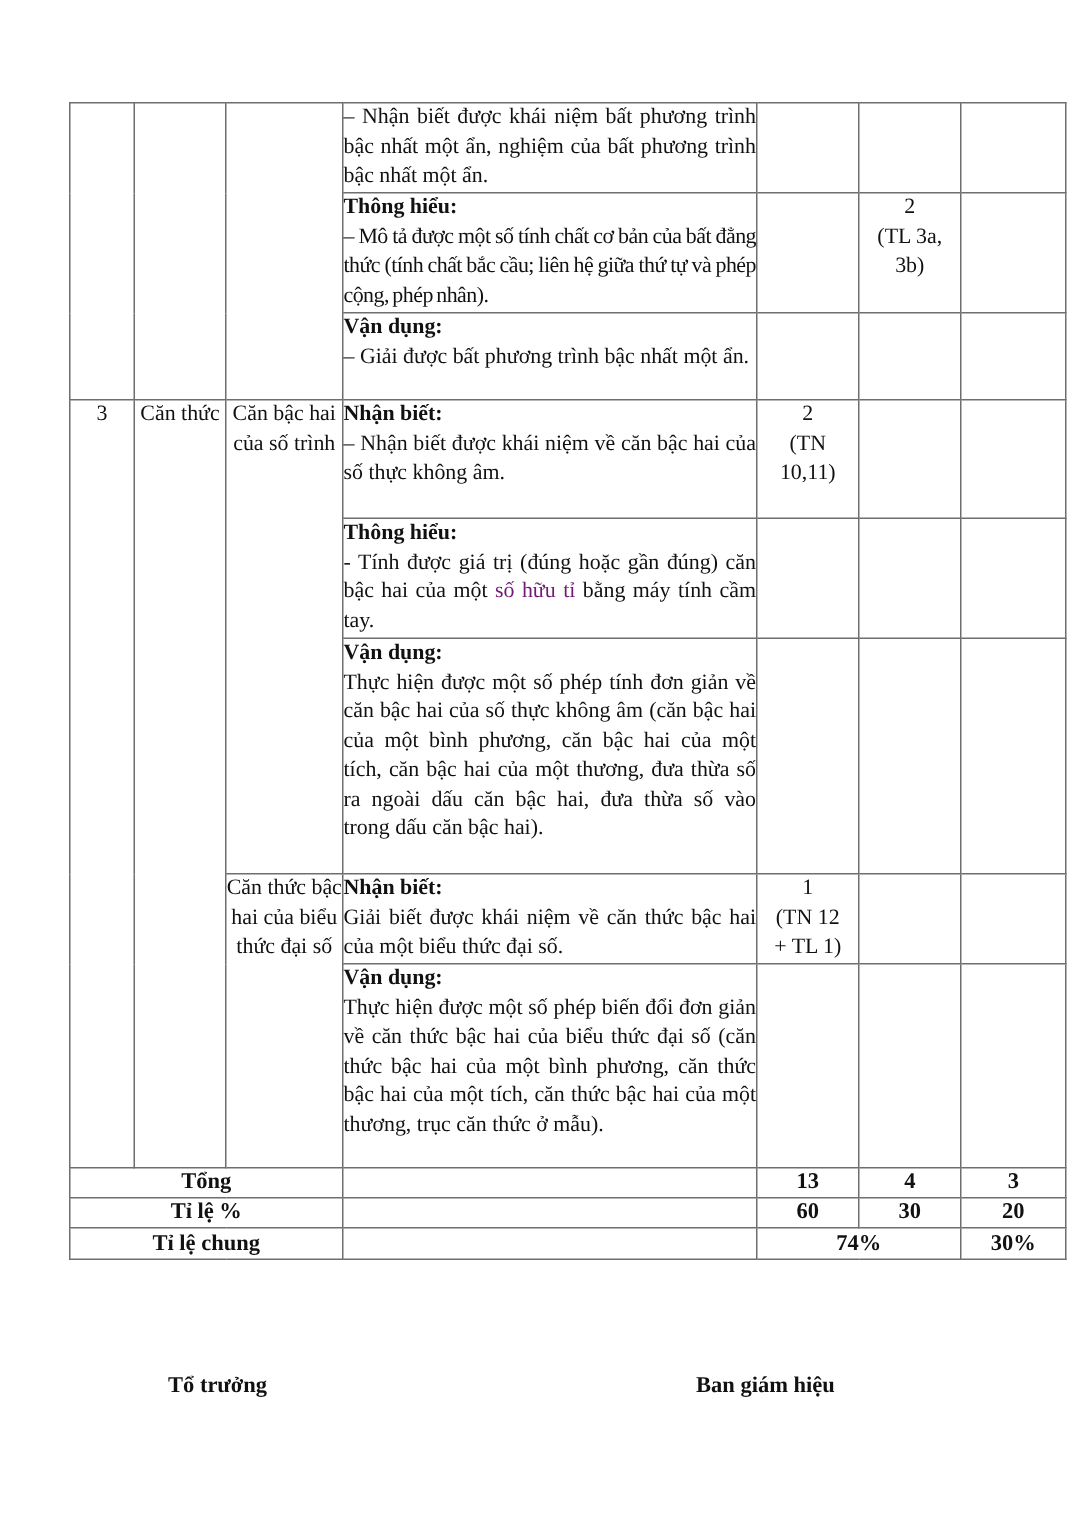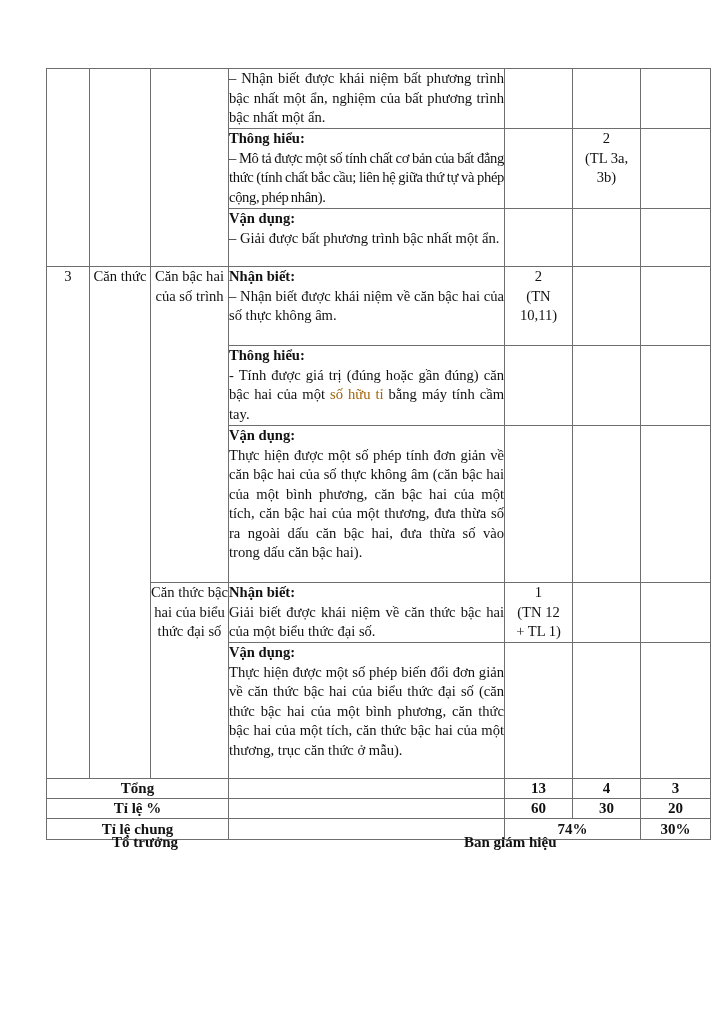--- a/index.html
+++ b/index.html
@@ -5,24 +5,24 @@
   html, body { margin: 0; padding: 0; background: #ffffff; }
   body { width: 725px; height: 1024px; position: relative; overflow: hidden;
          font-family: "Liberation Serif", "DejaVu Serif", serif; color: #111; }
   table.matrix { position: absolute; left: 46px; top: 68px; border-collapse: collapse;
                  table-layout: fixed; width: 664px; font-size: 14.6px; line-height: 19.5px; }
   table.matrix td { border: 1px solid #6e6e6e; padding: 0; vertical-align: top; }
   td.desc { padding: 0 4px 0 6px; text-align: justify; }
   td.center { text-align: center; }
   td.mid { vertical-align: middle; }
   .lvl { font-weight: bold; display: block; font-family: Liberation Serif, serif; }
-  .red { color: #a16207; }
+  .red { color: #701a75; }
   .tight { letter-spacing: -0.35px; word-spacing: -1px; }
   tr.sum td { font-weight: bold; text-align: center; vertical-align: middle; font-size: 15px; line-height: 19px; }
-  .sign { position: absolute; top: 834px; font-weight: bold; font-size: 15px; }
+  .sign { position: absolute; top: 916px; font-weight: bold; font-size: 15px; }
 </style>
 </head>
 <body>
 
 <table class="matrix">
   <colgroup>
     <col style="width:43px">
       <col style="width:61px">
       <col style="width:78px">
     <col style="width:276px">

